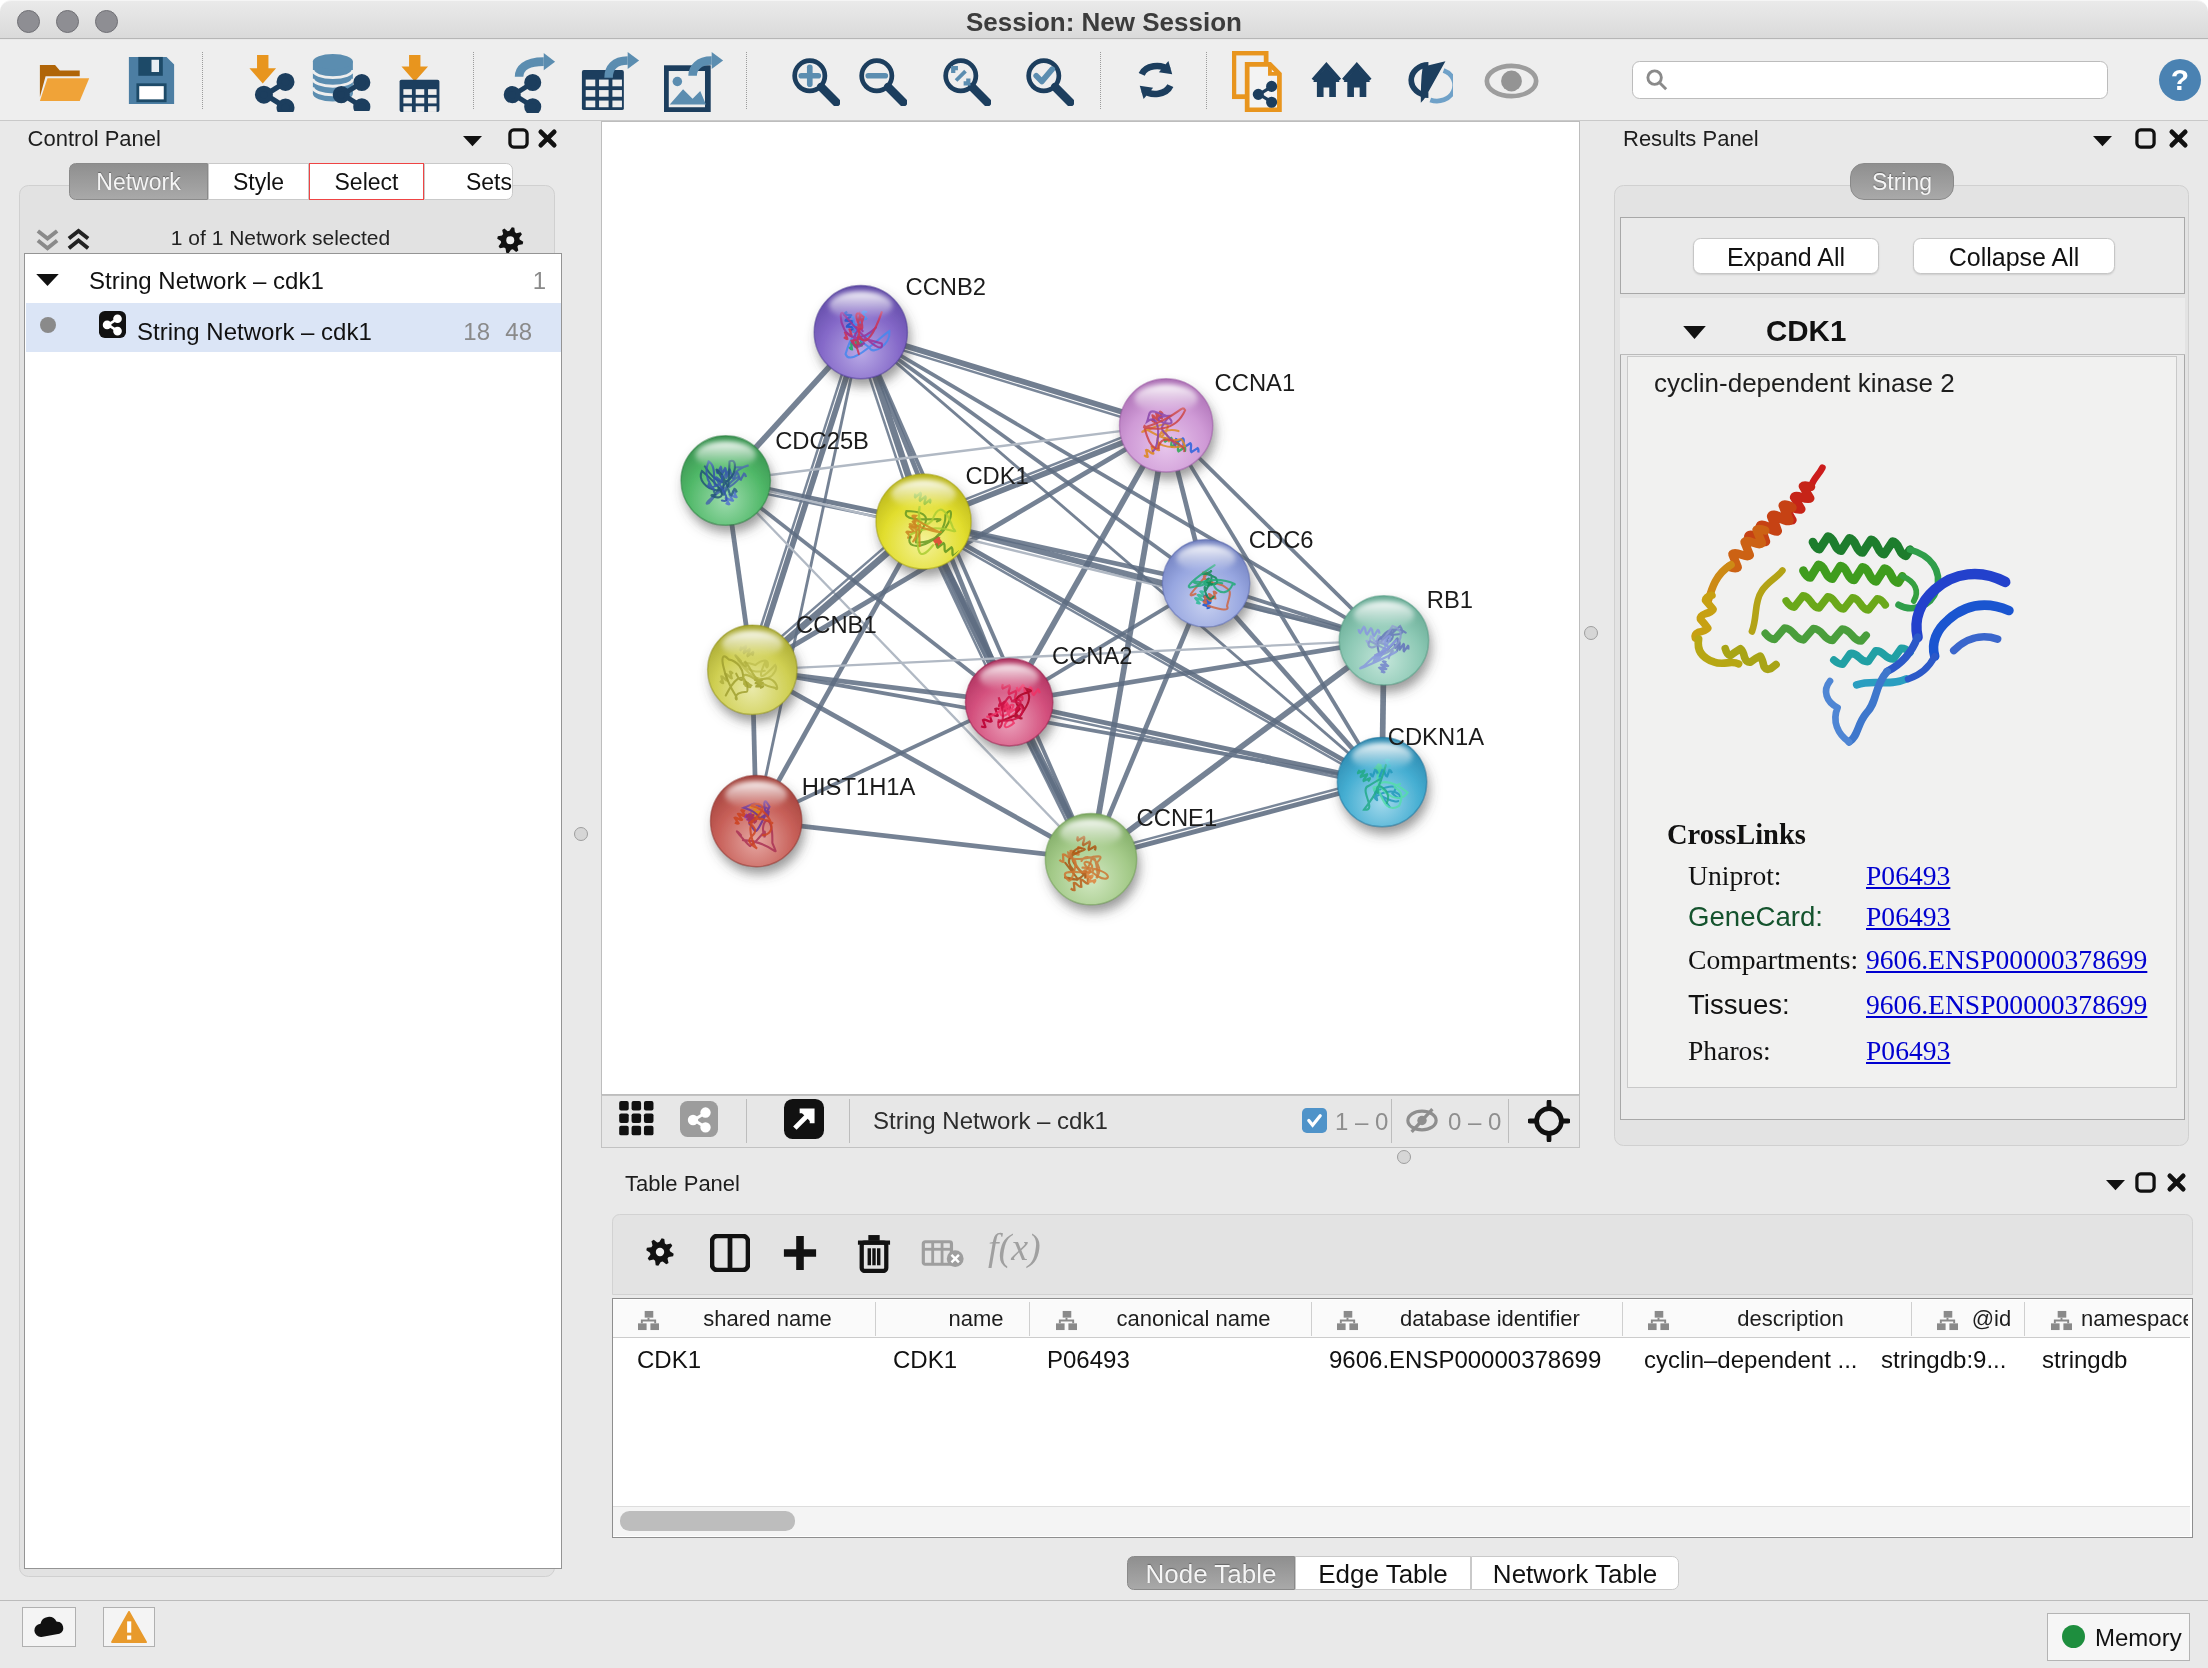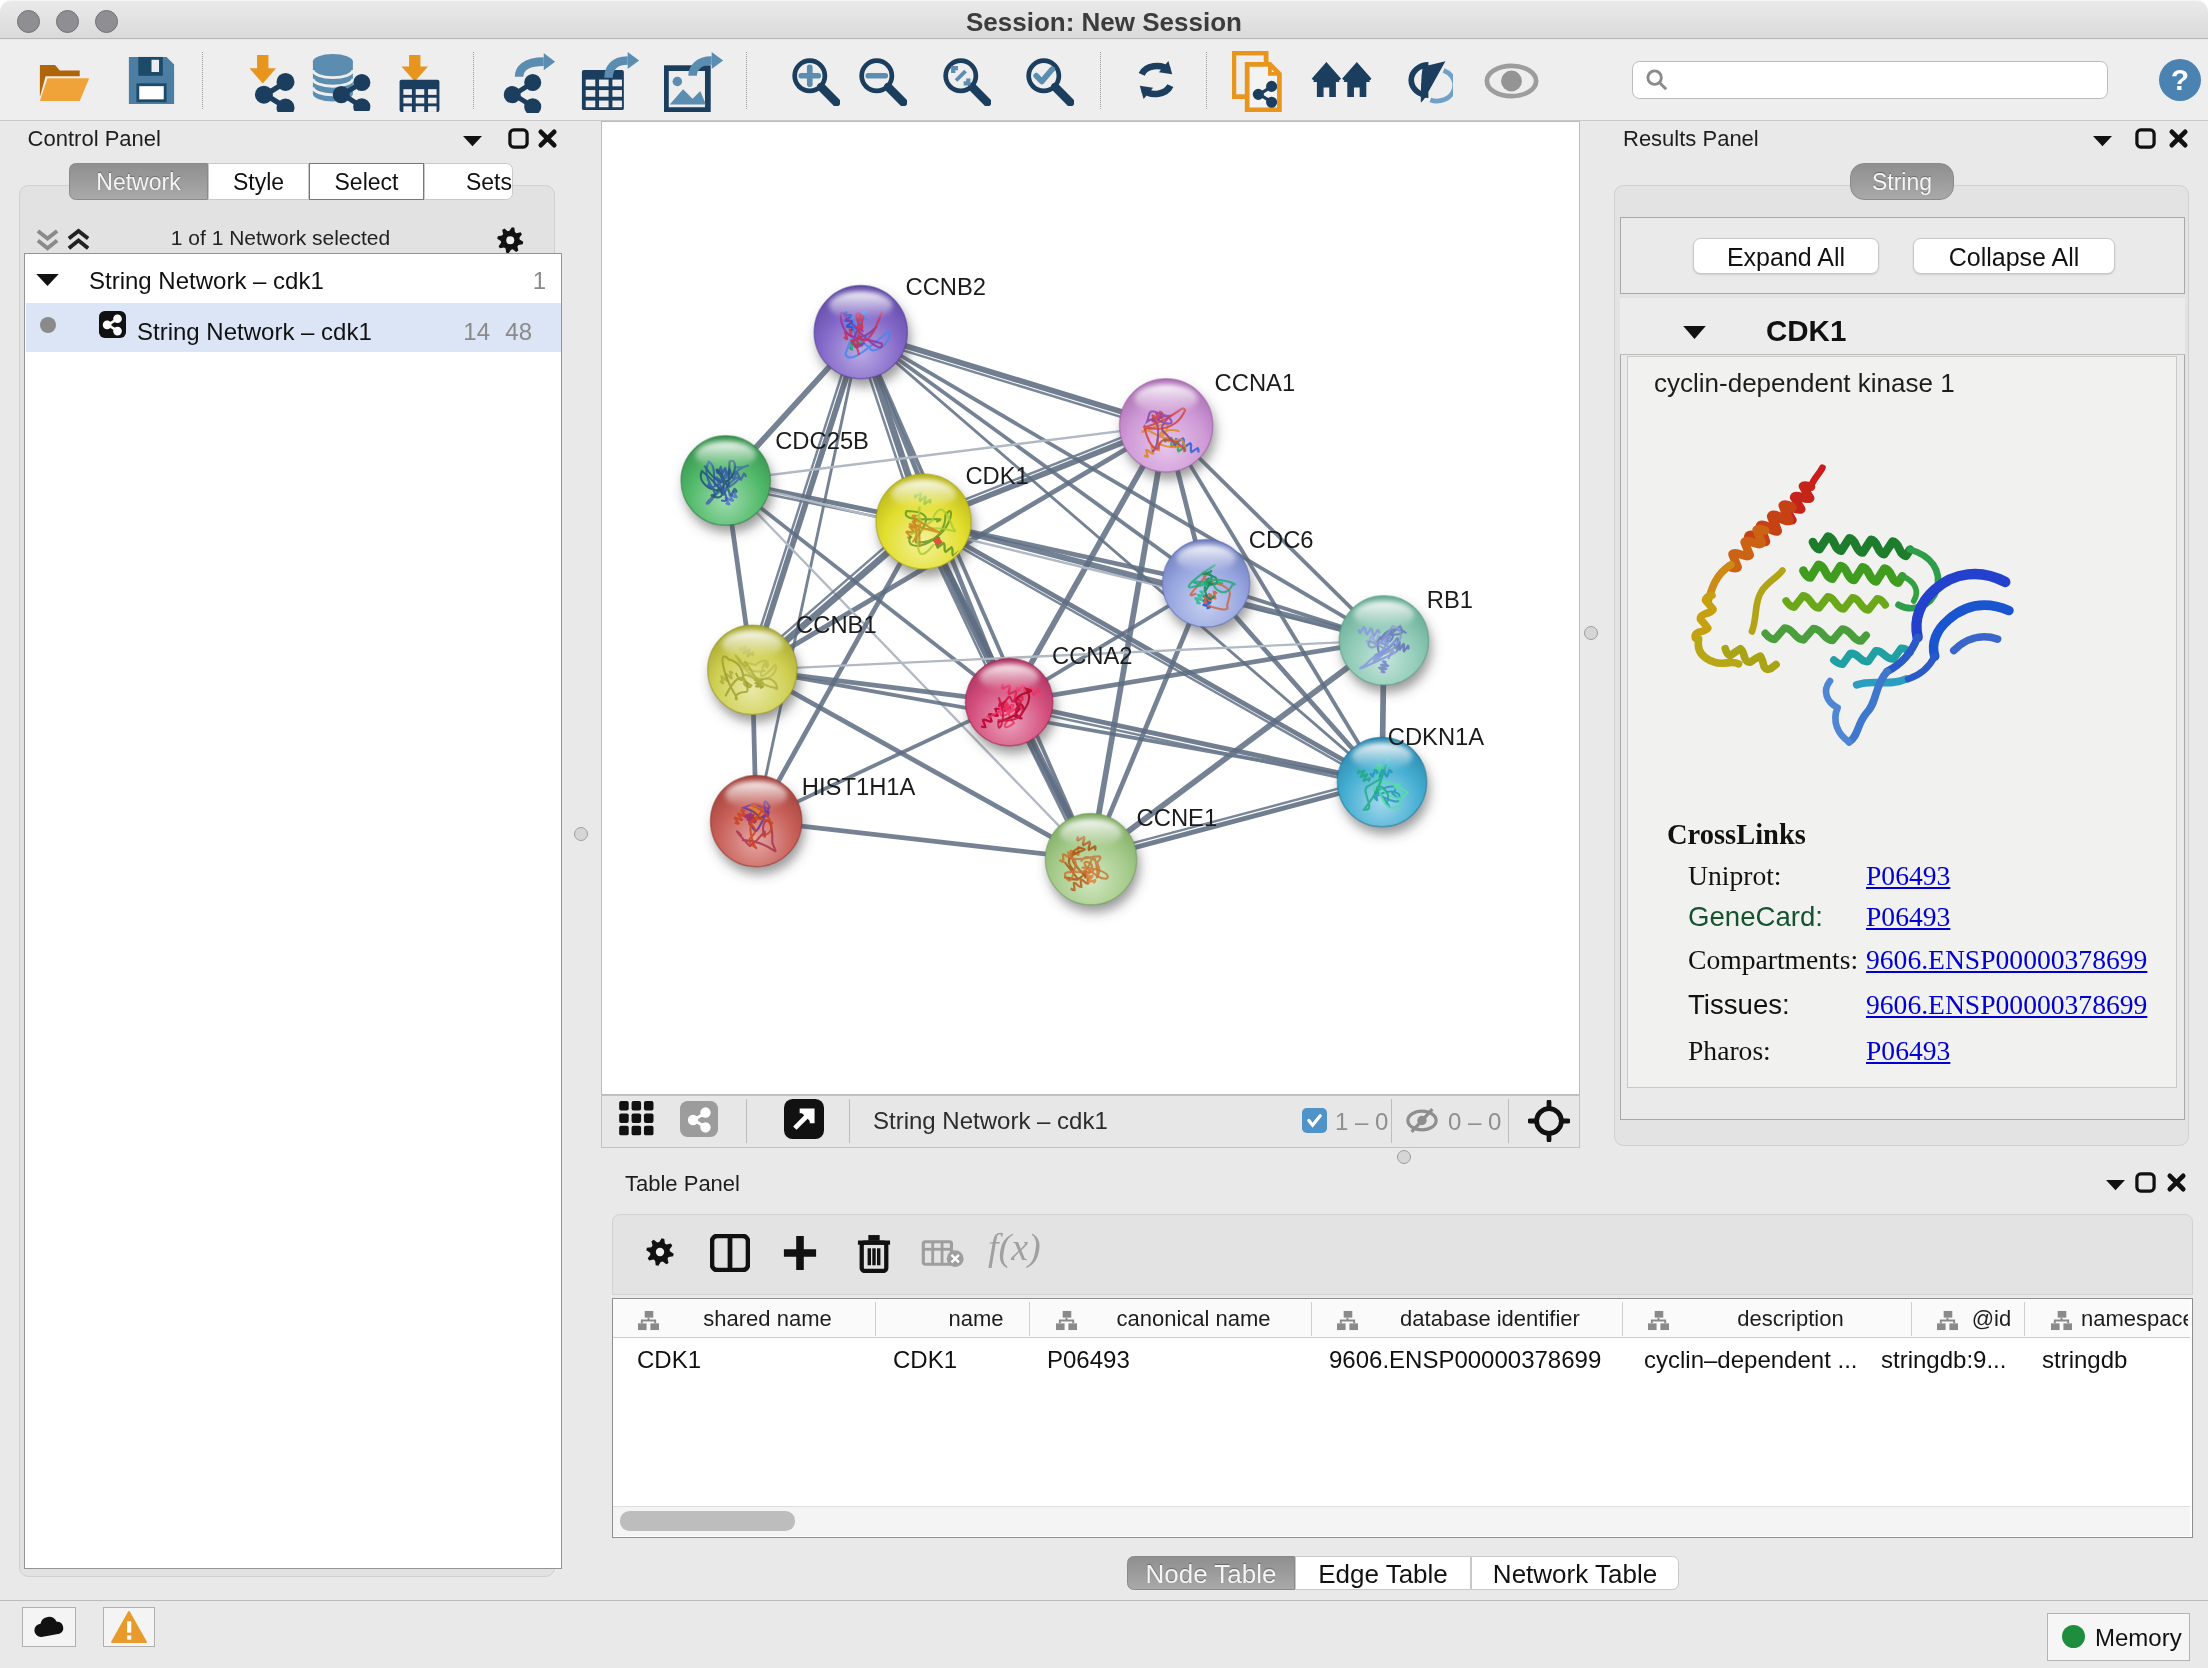--- a/index.html
+++ b/index.html
@@ -223,21 +223,21 @@
       <rect x="0" y="0" width="28" height="28" rx="6" fill="#111"></rect>
       <g stroke="#fff" stroke-width="2.6" fill="#fff">
         <line x1="9.2" y1="14.4" x2="18.8" y2="8.4"></line>
         <line x1="9.2" y1="14.4" x2="18.8" y2="20.4"></line>
         <circle cx="19.2" cy="8.0" r="3.2"></circle>
         <circle cx="8.4" cy="14.4" r="3.2"></circle>
         <circle cx="19.2" cy="20.8" r="3.2"></circle>
       </g>
     </svg></div>
 <div class="abs" style="left:137px;top:318px;font-size:24px;color:#111">String Network – cdk1</div>
-<div class="abs" style="left:447px;top:318px;width:43px;text-align:right;font-size:24px;color:#8a8a8a">14</div>
+<div class="abs" style="left:447px;top:318px;width:43px;text-align:right;font-size:24px;color:#8a8a8a">18</div>
 <div class="abs" style="left:489px;top:318px;width:43px;text-align:right;font-size:24px;color:#8a8a8a">48</div>
 <div class="abs" style="left:601px;top:121px;width:979px;height:974px;background:#ffffff;border:1px solid #bdbdbd"></div>
 <div class="abs" style="left:601px;top:121px"><svg width="979" height="974" viewBox="0 0 1029 1024">
       <defs>
         <filter id="nsh" x="-40%" y="-40%" width="190%" height="190%">
           <feDropShadow dx="3" dy="8" stdDeviation="6" flood-color="#444444" flood-opacity="0.55"></feDropShadow>
         </filter>
         <radialGradient id="gCCNB2" cx="0.5" cy="0.72" r="0.85">
           <stop offset="0%" stop-color="#b9aae6"></stop>
           <stop offset="50%" stop-color="#8468c8"></stop>
@@ -630,21 +630,21 @@
 <div class="abs" style="left:1620px;top:217px;width:565px;height:77px;background:#eaeaea;border:1px solid #a8a8a8"></div>
 <div class="abs" style="left:1693px;top:238px;width:186px;height:36px;background:#ffffff;border:1px solid #c6c6c6;border-radius:7.6px;font-size:25px;color:#111;text-align:center;line-height:36px;box-shadow:0 1px 1.9px rgba(0,0,0,0.12)">Expand All</div>
 <div class="abs" style="left:1913px;top:238px;width:202px;height:36px;background:#ffffff;border:1px solid #c6c6c6;border-radius:7.6px;font-size:25px;color:#111;text-align:center;line-height:36px;box-shadow:0 1px 1.9px rgba(0,0,0,0.12)">Collapse All</div>
 <div class="abs" style="left:1620px;top:298px;width:565px;height:822px;background:#eaeaea;border:1px solid #a8a8a8"></div>
 <div class="abs" style="left:1620px;top:298px;width:565px;height:57px;background:#ececec;border-bottom:1px solid #bbbbbb"></div>
 <div class="abs" style="left:1627px;top:356px;width:550px;height:732px;background:#f1f1f0;border:1px solid #c9c9c9"></div>
 <div class="abs" style="left:1682px;top:324px"><svg width="25" height="16" viewBox="0 0 26 17">
       <path d="M1,2 L25,2 L13,16 Z" fill="#111"></path>
     </svg></div>
 <div class="abs" style="left:1766px;top:314px;font-size:29.5px;font-weight:bold;color:#111">CDK1</div>
-<div class="abs" style="left:1654px;top:368px;font-size:26px;color:#1d1d1d">cyclin-dependent kinase 1</div>
+<div class="abs" style="left:1654px;top:368px;font-size:26px;color:#1d1d1d">cyclin-dependent kinase 2</div>
 <div class="abs" style="left:1670px;top:462px"><svg width="360" height="298" viewBox="0 0 378 313">
       <path d="M160,6 C156,14 150,18 148,26" fill="none" stroke="#cc1c1c" stroke-width="7" stroke-linecap="round" stroke-linejoin="round" opacity="1.0"></path>
       <path d="M148.0,26.0Q141.1,23.4 139.6,25.4Q143.5,31.9 147.1,38.1Q145.3,39.8 138.1,37.0Q131.4,34.6 130.3,37.0Q134.4,43.6 137.8,49.6Q135.5,50.9 128.2,48.1Q121.8,45.9 121.1,48.5Q125.3,55.3 128.5,61.1Q125.8,62.1 118.4,59.1L112.2,57.1" fill="none" stroke="#c62418" stroke-width="9" stroke-linecap="round" stroke-linejoin="round" opacity="1.0"></path>
       <path d="M128.0,48.0Q120.8,43.8 118.9,45.8Q122.1,53.8 124.9,61.4Q122.2,62.5 114.7,57.9Q107.9,54.2 106.7,57.1Q110.2,65.5 112.6,72.5Q109.2,72.8 101.3,67.9Q95.0,64.8 94.6,68.5Q98.3,77.1 100.2,83.5Q96.0,83.0 88.0,77.9Q82.3,75.4 82.6,80.0" fill="none" stroke="#c64214" stroke-width="10" stroke-linecap="round" stroke-linejoin="round" opacity="1.0"></path>
       <path d="M100.0,72.0Q93.0,69.2 90.9,71.3Q93.7,78.3 96.5,85.3Q94.3,87.5 87.3,84.7Q80.3,81.9 78.2,84.0Q81.0,91.0 83.8,98.0Q81.7,100.1 74.7,97.3Q67.7,94.5 65.5,96.7Q68.3,103.7 71.1,110.7Q69.0,112.8 62.0,110.0" fill="none" stroke="#cc6214" stroke-width="9" stroke-linecap="round" stroke-linejoin="round" opacity="1.0"></path>
       <path d="M64,108 C48,118 44,132 40,146" fill="none" stroke="#cd8a16" stroke-width="8" stroke-linecap="round" stroke-linejoin="round" opacity="1.0"></path>
       <path d="M44.0,140.0Q37.9,141.7 37.2,145.1Q41.5,150.0 45.3,154.7Q43.5,157.8 37.0,159.4Q31.5,161.3 31.9,165.0Q36.5,170.0 39.6,174.6Q36.8,177.3 30.0,178.8Q25.3,181.0 26.6,185.0" fill="none" stroke="#c7a012" stroke-width="8" stroke-linecap="round" stroke-linejoin="round" opacity="1.0"></path>
       <path d="M30,186 C28,198 34,206 46,210 C56,214 64,208 72,212" fill="none" stroke="#b7a714" stroke-width="8" stroke-linecap="round" stroke-linejoin="round" opacity="1.0"></path>
       <path d="M58.0,196.0Q59.6,202.3 63.2,203.3Q68.7,199.3 73.9,196.1Q76.9,198.5 78.3,205.4Q80.2,210.8 84.3,210.3Q90.0,205.9 94.8,203.8Q97.3,207.6 98.6,214.7Q100.9,218.9 105.6,217.2L111.3,212.7" fill="none" stroke="#a8a416" stroke-width="8" stroke-linecap="round" stroke-linejoin="round" opacity="1.0"></path>
       <path d="M86,178 C92,162 88,148 96,136 C102,126 112,122 118,114" fill="none" stroke="#b3a316" stroke-width="7" stroke-linecap="round" stroke-linejoin="round" opacity="1.0"></path>

